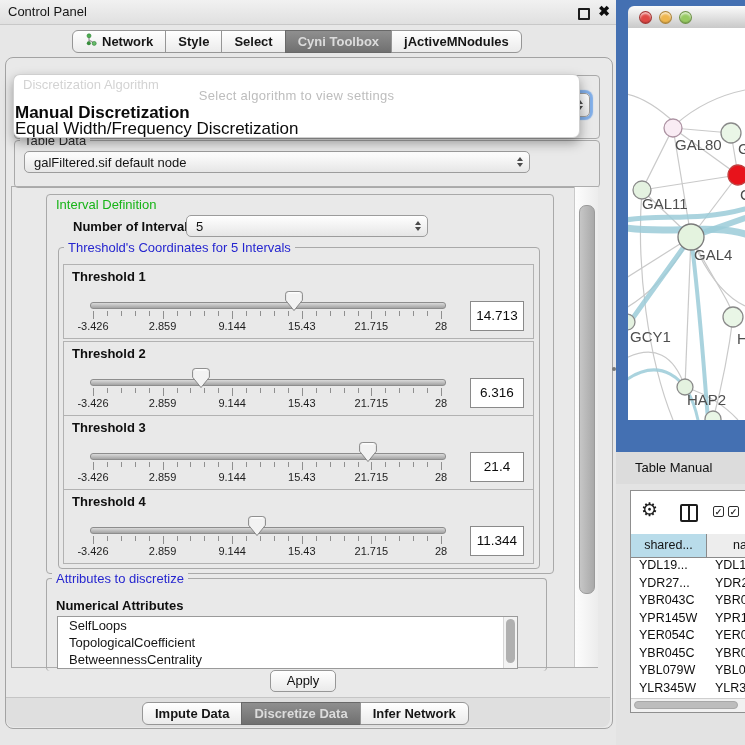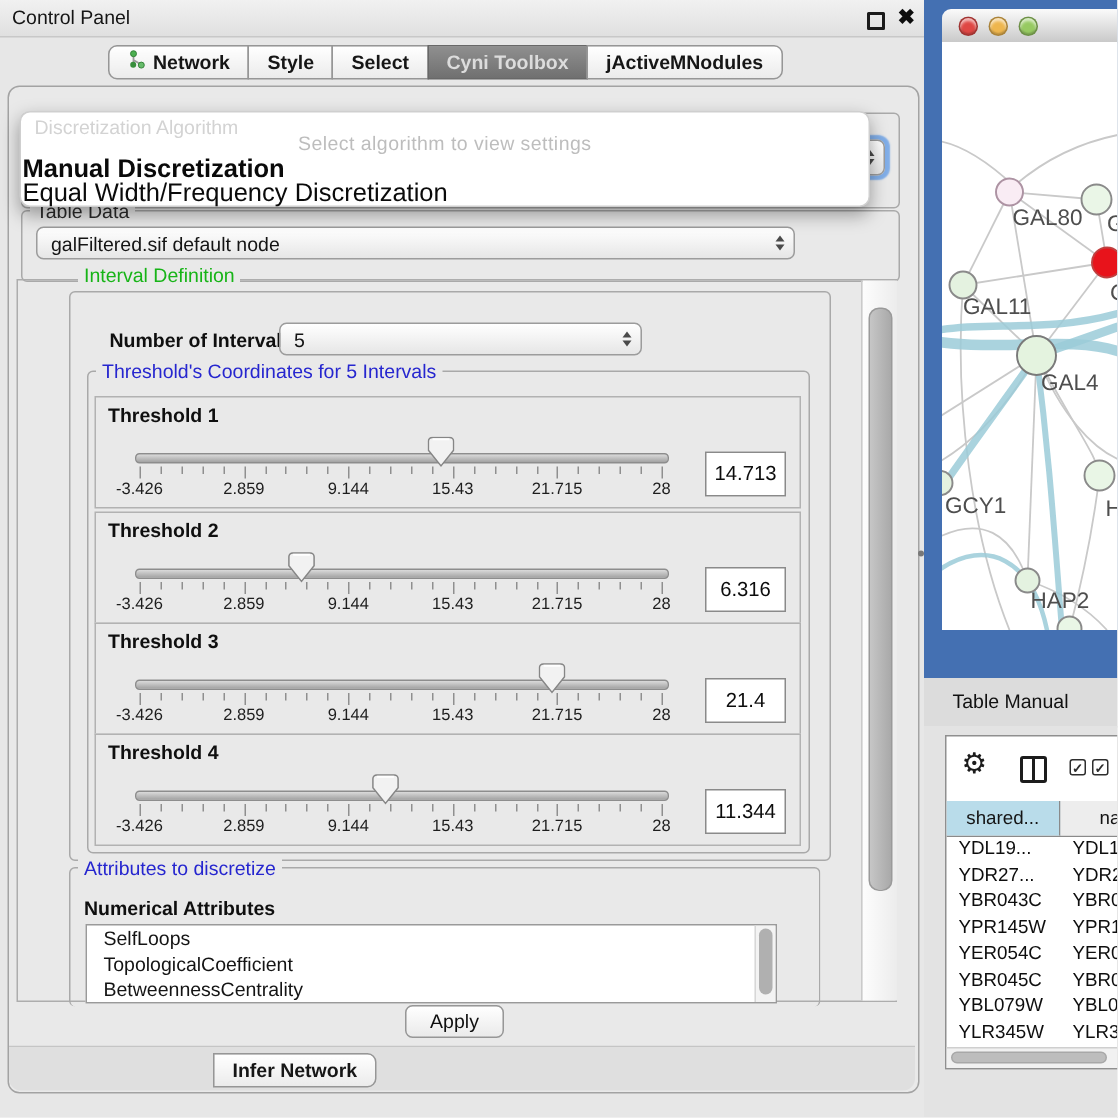--- a/index.html
+++ b/index.html
@@ -149,21 +149,21 @@
           <div class="arr-dn"></div>
         </div>
     </div>
 
     <div class="abs viewport"></div>
     <div class="abs vscroll">
       <div class="abs vthumb"></div>
     </div>
 
     <div class="abs group" style="left:46px;top:194px;width:506px;height:378px"></div>
-    <div class="abs group-label" style="left:52px;top:176px;color:#17b417">Interval Definition</div>
+    <div class="abs group-label" style="left:52px;top:197px;color:#17b417">Interval Definition</div>
 
     <div class="abs" style="left:73px;top:219px;font-size:13px;font-weight:bold;color:#0f0f0f">Number of Intervals</div>
     <div class="abs combo" style="left:186px;top:215px;width:242px;height:22px">
       <div class="abs combo-val" style="line-height:22px">5</div>
       <div class="abs step">
           <div class="arr-up"></div>
           <div class="arr-dn"></div>
         </div>
     </div>
 
@@ -346,20 +346,26 @@
           <div class="attr-item">BetweennessCentrality</div>
         </div>
       <div class="abs list-scroll">
         <div class="abs list-thumb"></div>
       </div>
     </div>
 
     <div class="abs btn">Apply</div>
     <div class="abs bottomband"></div>
     <div class="abs bottabs tabrow" id="bottabs">
+        <div class="tab">
+          <div>Impute Data</div>
+        </div>
+        <div class="tab sel">
+          <div>Discretize Data</div>
+        </div>
         <div class="tab">
           <div>Infer Network</div>
         </div>
       </div>
   </div>
 
   <div class="abs grip"></div>
 
   <div class="abs desktop"></div>
   <div class="abs netwin-title">

